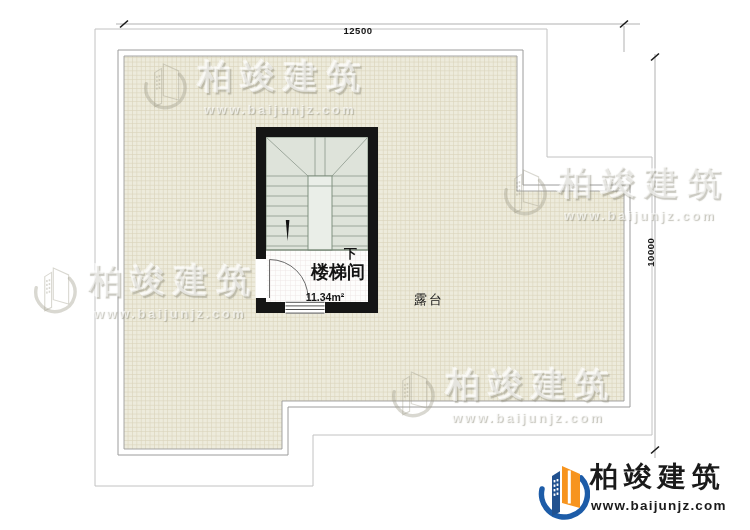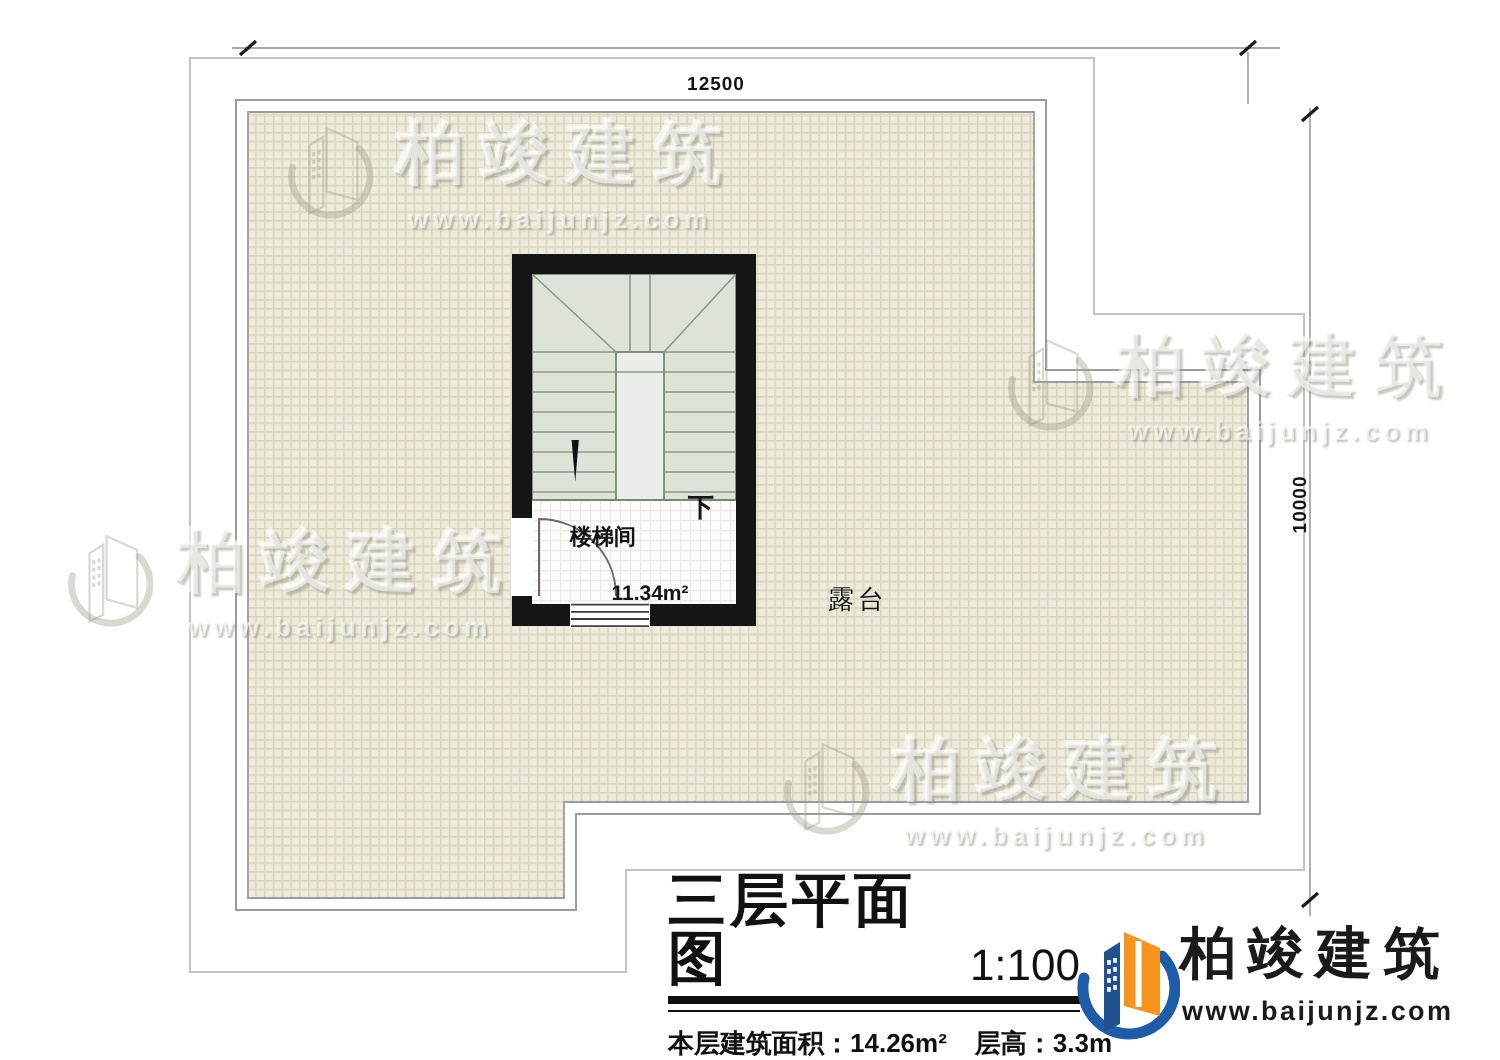--- a/index.html
+++ b/index.html
@@ -4,21 +4,21 @@
 <style>
   html,body{margin:0;padding:0;background:#fff;}
   .stage{
     position:relative;width:750px;height:530px;background:#fff;overflow:hidden;
     font-family:"Liberation Sans","DejaVu Sans",sans-serif;color:#111;
   }
   .plan-svg{position:absolute;left:0;top:0;}
   .lbl{position:absolute;color:#141414;line-height:1.1;white-space:nowrap;}
   .dim{font-size:9.5px;font-weight:bold;letter-spacing:0.5px;text-align:center;}
   .dim-right{transform:rotate(-90deg);transform-origin:center center;}
-  .room-name{font-size:11px;font-weight:bold;text-align:left;}
+  .room-name{font-size:18px;font-weight:bold;text-align:right;}
   .room-area{font-size:10.5px;font-weight:bold;text-align:center;}
   .down-mark{font-size:13px;font-weight:bold;}
   .terrace-name{font-size:13px;font-weight:normal;letter-spacing:2px;}
 
   
   .titleblock{position:absolute;left:334px;top:437px;width:206px;}
   .title-row{display:flex;align-items:flex-end;}
   .plan-title{font-size:29px;font-weight:600;letter-spacing:2px;line-height:1;}
   .plan-scale{font-size:22px;font-weight:500;margin-left:10px;line-height:1;padding-bottom:1px;}
   .rule-thick{height:3.5px;background:#111;margin-top:3px;width:206px;}
@@ -173,39 +173,28 @@
   <div class="wm" style="left:391px;top:362px;">
     <svg class="wm-glyph" viewBox="0 0 50 68">
         <use href="#wmGlyph"></use>
       </svg>
     <div class="wm-body">
       <div class="wm-name">柏竣建筑</div>
       <div class="wm-url">www.baijunjz.com</div>
     </div>
   </div>
 
-  <div class="lbl dim" style="left:328px;top:26px;width:60px;margin-top:12px;">12500</div>
+  <div class="lbl dim" style="left:328px;top:26px;width:60px;">12500</div>
   <div class="lbl dim dim-right" style="left:634px;top:247px;width:34px;">10000</div>
 
   <div class="lbl room-name" style="left:285px;top:263px;width:80px;">楼梯间</div>
   <div class="lbl room-area" style="left:285px;top:278px;width:80px;margin-top:14px;">11.34m²</div>
   <div class="lbl down-mark" style="left:344px;top:247px;">下</div>
   <div class="lbl terrace-name" style="left:414px;top:293px;">露台</div>
 
-  <div class="titleblock">
-    <div class="title-row">
-      <span class="plan-title">三层平面图</span>
-      <span class="plan-scale">1:100</span>
-    </div>
-    <div class="rule-thick"></div>
-    <div class="rule-thin"></div>
-    <div class="info-row">
-      <span>本层建筑面积：</span><span>14.26m²</span><span class="gap"></span><span>层高：</span><span>3.3m</span>
-    </div>
-  </div>
 
   <svg class="brand-icon" width="52" height="68" viewBox="0 0 50 68">
     <path d="M42,18 A23,23 0 1 1 3,29" stroke="#1d5ca8" stroke-width="5.5" fill="none" stroke-linecap="round"></path>
     <polygon points="13,16 21,11 21,52 13,56" fill="#21518f"></polygon>
     <polygon points="23,6 41,14 41,48 23,43" fill="#f7941e"></polygon>
     <rect x="28.8" y="10.5" width="3" height="33" fill="#ffffff"></rect>
     <g fill="#ffffff">
       <rect x="14.6" y="20" width="1.8" height="2.4"></rect>
         <rect x="14.6" y="24.5" width="1.8" height="2.4"></rect>
       <rect x="14.6" y="29" width="1.8" height="2.4"></rect>

